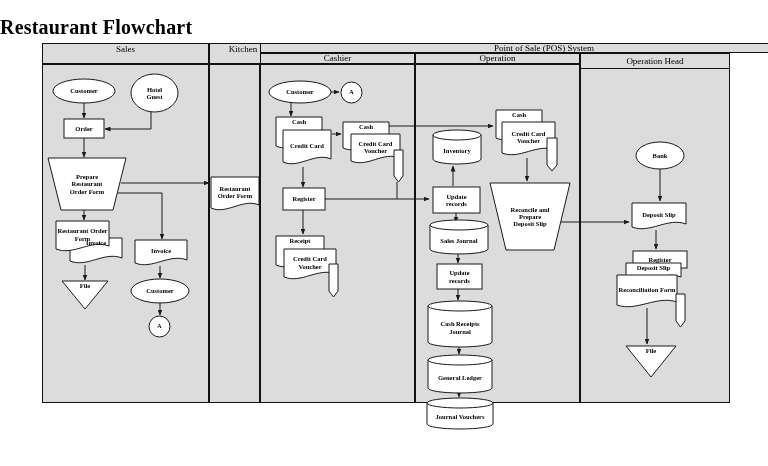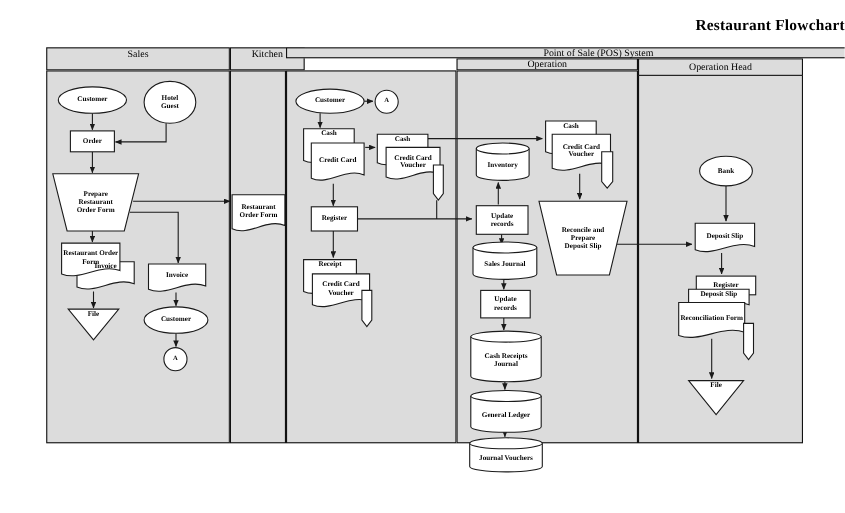--- a/index.html
+++ b/index.html
@@ -1,19 +1,19 @@
 <!DOCTYPE html>
 <html style="--lane-bg: #dcdcdc;"><head>
 <meta charset="utf-8">
 <style>
   html,body{margin:0;padding:0;background:#ffffff;}
   #page{position:relative;width:768px;height:466px;background:#fff;overflow:hidden;
         font-family:"Liberation Serif","DejaVu Serif",serif;color:#000;}
-  .title{position:absolute;top:16px;left:0;width:100%;text-align:right;
-         font-weight:bold;font-size:14px;letter-spacing:.2px;}
+  .title{position:absolute;top:16px;left:0;width:100%;text-align:left;
+         font-weight:bold;font-size:20px;letter-spacing:.2px;}
   .lane-body{position:absolute;background:var(--lane-bg,#dcdcdc);
              border:1px solid #111;box-sizing:border-box;}
   .hdr{position:absolute;background:var(--lane-bg,#dcdcdc);border:1px solid #111;
        box-sizing:border-box;display:flex;align-items:center;justify-content:center;
        font-weight:normal;font-size:9px;line-height:1;}
   .hdr.tall{align-items:flex-start;padding-top:1px;}
   svg.layer{position:absolute;left:0;top:0;}
   .nlabel{position:absolute;display:flex;align-items:center;justify-content:center;
           text-align:center;font-size:6.5px;font-weight:bold;line-height:1.12;
           pointer-events:none;}
@@ -28,20 +28,23 @@
   <div id="diagram"></div>
 <div class="lane-body" style="left: 42px; top: 64px; width: 167px; height: 339px;"></div>
     <div class="hdr tall" style="left: 42px; top: 43px; width: 167px; height: 21px;">
       <span>Sales</span>
     </div>
     <div class="lane-body" style="left: 209px; top: 64px; width: 51px; height: 339px;"></div>
     <div class="hdr tall" style="left: 209px; top: 43px; width: 68px; height: 21px;">
       <span>Kitchen</span>
     </div>
     <div class="lane-body" style="left: 260px; top: 64px; width: 155px; height: 339px;"></div>
+    <div class="hdr" style="left: 260px; top: 53px; width: 155px; height: 11px;">
+      <span>Cashier</span>
+    </div>
     <div class="lane-body" style="left: 415px; top: 64px; width: 165px; height: 339px;"></div>
     <div class="hdr" style="left: 415px; top: 53px; width: 165px; height: 11px;">
       <span>Operation</span>
     </div>
     <div class="lane-body" style="left: 580px; top: 64px; width: 150px; height: 339px;"></div>
     <div class="hdr" style="left: 580px; top: 53px; width: 150px; height: 16px;">
       <span>Operation Head</span>
     </div>
     <div class="hdr" style="left: 260px; top: 43px; width: 568px; height: 10px;">
       <span>Point of Sale (POS) System</span>

